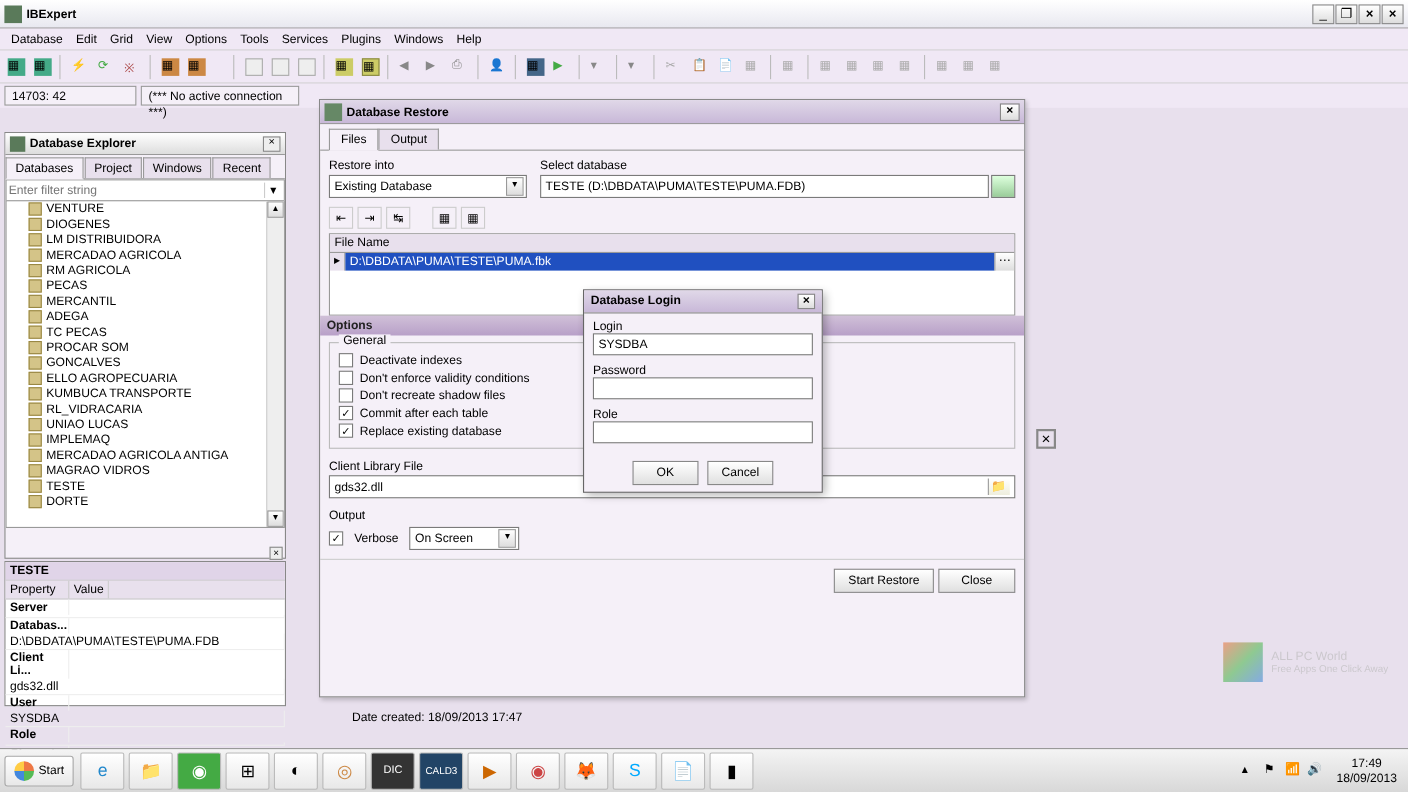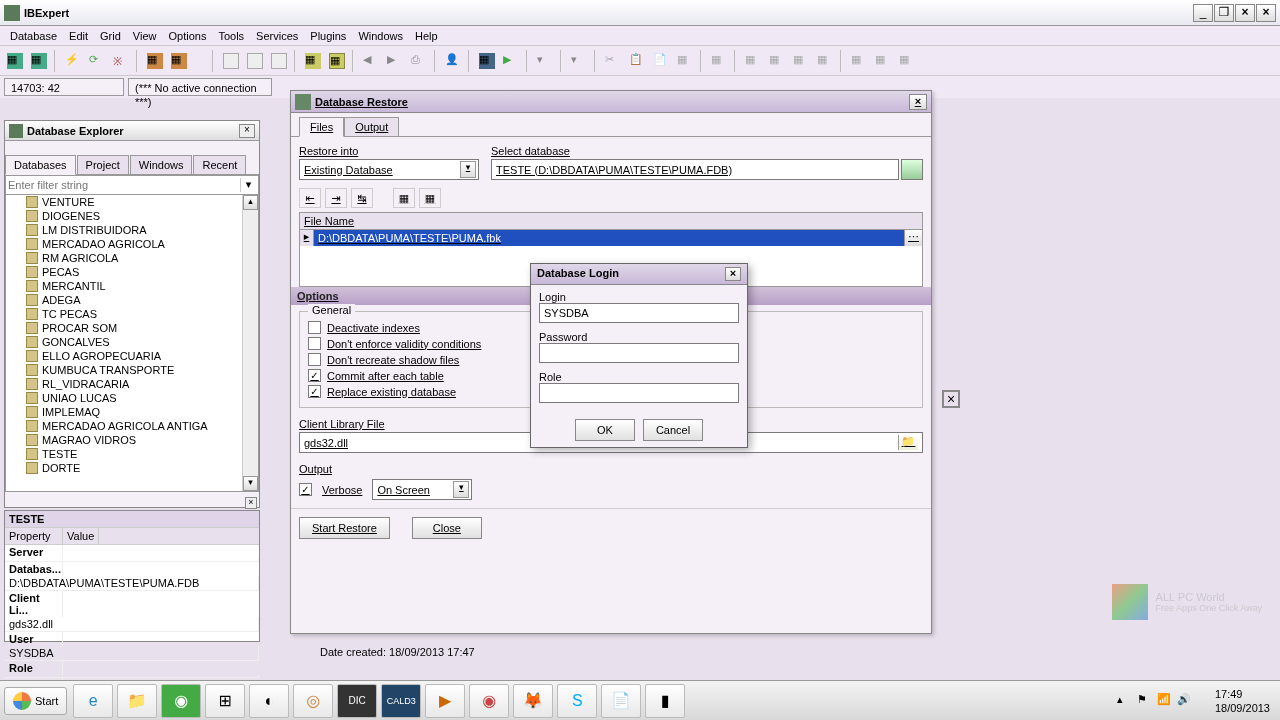--- a/index.html
+++ b/index.html
@@ -28,21 +28,21 @@
 .statusbox.wide { width: 144px; }
 
 
 .workspace { position: absolute; top: 98px; left: 0; right: 0; bottom: 40px; }
 
 
 .explorer { position: absolute; left: 4px; top: 22px; width: 256px; height: 388px; background: #f5f0f8; border: 1px solid #888; }
 .explorer-title { background: linear-gradient(#fff, #ddd); height: 20px; display: flex; align-items: center; padding: 0 4px; border-bottom: 1px solid #999; }
 .explorer-title-text { flex: 1; font-weight: bold; }
 .explorer-close { width: 16px; height: 14px; border: 1px solid #888; background: #eee; text-align: center; line-height: 10px; cursor: pointer; font-size: 10px; }
-.explorer-tabs { display: flex; background: #f5f0f8; border-bottom: 1px solid #999; padding-top: 14px; }
+.explorer-tabs { display: flex; background: #f5f0f8; border-bottom: 1px solid #999; padding-top: 2px; }
 .etab { padding: 3px 8px; border: 1px solid #999; border-bottom: none; margin-right: 1px; background: #e8e0ed; cursor: pointer; }
 .etab.active { background: #f5f0f8; border-bottom: 1px solid #f5f0f8; margin-bottom: -1px; }
 .filterbox { width: 100%; height: 20px; border: 1px solid #999; background: #fff; padding: 2px; display: flex; }
 .filterinput { flex: 1; border: none; font-size: 11px; color: #888; }
 .dropdown-arrow { width: 16px; border-left: 1px solid #ccc; text-align: center; cursor: pointer; }
 .tree { overflow-y: auto; height: 298px; background: #fff; border: 1px solid #999; margin-top: -1px; position: relative; }
 .tree-scroll { position: absolute; right: 0; top: 0; width: 16px; height: 100%; background: #eee; border-left: 1px solid #ccc; }
 .tree-scroll-btn { width: 15px; height: 15px; background: linear-gradient(#fff,#ddd); border: 1px solid #999; text-align: center; font-size: 9px; cursor: pointer; }
 .treeitem { display: flex; align-items: center; padding: 1px 4px 1px 20px; cursor: pointer; white-space: nowrap; }
 .treeicon { width: 12px; height: 12px; background: #d4c488; border: 1px solid #998844; margin-right: 4px; flex-shrink: 0; }
@@ -53,21 +53,21 @@
 .prop-title { background: #e0d4e8; padding: 2px 4px; font-weight: bold; border-bottom: 1px solid #ccc; }
 .prop-hdr { display: flex; background: #e8e0ed; border-bottom: 1px solid #ccc; }
 .prop-hdr > div { padding: 2px 4px; border-right: 1px solid #ccc; }
 .prop-hdr > div:first-child { width: 58px; }
 .proprow { display: flex; border-bottom: 1px solid #eee; flex-direction: column; }
 .proprow > div { padding: 1px 4px; border-right: 1px solid #eee; }
 .proprow > div:first-child { width: 58px; font-weight: bold; overflow: hidden; }
 .proprow > div:last-child { flex: 1; overflow: hidden; white-space: nowrap; }
 
 
-.restorewin { position: absolute; left: 290px; top: -8px; width: 642px; height: 544px; background: #f5f0f8; border: 1px solid #888; box-shadow: 2px 2px 4px rgba(0,0,0,0.2); text-decoration: underline; }
+.restorewin { position: absolute; left: 290px; top: -8px; width: 642px; height: 544px; background: #f5f0f8; border: 1px solid #888; box-shadow: 2px 2px 4px rgba(0,0,0,0.2); }
 .restore-title { background: linear-gradient(#e0d8e8, #c8b8d8); height: 22px; display: flex; align-items: center; padding: 0 4px; border-bottom: 1px solid #888; }
 .restore-title-icon { width: 16px; height: 16px; margin-right: 4px; background: #668866; }
 .restore-title-text { flex: 1; font-weight: bold; }
 .restore-close { width: 18px; height: 16px; border: 1px solid #888; background: linear-gradient(#fff,#ddd); text-align: center; line-height: 12px; cursor: pointer; font-weight: bold; }
 .restore-tabs { display: flex; background: #f5f0f8; padding: 4px 8px 0; border-bottom: 1px solid #999; }
 .rtab { padding: 3px 10px; border: 1px solid #999; border-bottom: none; background: #e8e0ed; cursor: pointer; }
 .rtab.active { background: #f5f0f8; border-bottom: 1px solid #f5f0f8; margin-bottom: -1px; }
 .restore-body { padding: 8px; }
 .field-row { display: flex; gap: 12px; margin-bottom: 4px; }
 .field-group { flex: 1; }
@@ -96,21 +96,21 @@
 .chk.checked::after { content: '✓'; color: #000; }
 
 .client-lib { margin-top: 10px; }
 .textfield { height: 21px; border: 1px solid #7a7a7a; background: #fff; padding: 2px 4px; display: flex; }
 .textfield input { flex: 1; border: none; font-size: 11px; }
 .textfield-btn { width: 20px; background: linear-gradient(#fff,#eed); border-left: 1px solid #999; cursor: pointer; text-align: center; }
 
 .output-row { display: flex; align-items: center; gap: 10px; margin-top: 4px; }
 .output-row .combo { width: 100px; }
 
-.restore-buttons { display: flex; justify-content: flex-start; gap: 22px; padding: 8px; border-top: 1px solid #ccc; }
+.restore-buttons { display: flex; justify-content: flex-end; gap: 4px; padding: 8px; border-top: 1px solid #ccc; }
 .btn { padding: 4px 12px; border: 1px solid #888; background: linear-gradient(#fff,#e0e0e0); cursor: pointer; min-width: 70px; text-align: center; }
 
 
 .logindlg { position: absolute; left: 530px; top: 165px; width: 218px; background: #f5f0f8; border: 1px solid #666; box-shadow: 3px 3px 8px rgba(0,0,0,0.3); z-index: 100; }
 .login-title { background: linear-gradient(#e0d8e8, #c8b8d8); padding: 3px 6px; display: flex; font-weight: bold; border-bottom: 1px solid #888; }
 .login-title-text { flex: 1; }
 .login-close { width: 16px; height: 14px; border: 1px solid #888; background: linear-gradient(#fff,#ddd); text-align: center; line-height: 10px; cursor: pointer; font-weight: bold; }
 .login-body { padding: 6px 8px; }
 .login-field { margin-bottom: 8px; }
 .login-input { width: 100%; height: 20px; border: 1px solid #7a7a7a; background: #fff; padding: 2px 4px; }
@@ -120,21 +120,21 @@
 .datecreated { position: absolute; left: 320px; top: 548px; }
 
 
 .taskbar { position: absolute; bottom: 0; left: 0; right: 0; height: 40px; background: linear-gradient(#f4f4f4, #d8d8d8); border-top: 1px solid #999; display: flex; align-items: center; padding: 2px 4px; }
 .startbtn { display: flex; align-items: center; padding: 4px 8px; border: 1px solid #aaa; background: linear-gradient(#fff,#e8e8e8); border-radius: 3px; cursor: pointer; margin-right: 6px; }
 .start-orb { width: 18px; height: 18px; border-radius: 50%; background: conic-gradient(#e74 0 90deg, #5b5 90deg 180deg, #48d 180deg 270deg, #fc4 270deg 360deg); margin-right: 4px; }
 .taskicons { display: flex; gap: 4px; }
 .taskicon { width: 40px; height: 34px; border: 1px solid #bbb; background: linear-gradient(#fff,#e8e8e8); border-radius: 2px; cursor: pointer; display: flex; align-items: center; justify-content: center; font-size: 16px; }
 .tray { margin-left: auto; display: flex; align-items: center; gap: 4px; padding-right: 6px; }
 .trayicon { width: 16px; height: 16px; cursor: pointer; }
-.clock { text-align: left; line-height: 14px; margin-left: 18px; }
+.clock { text-align: center; line-height: 14px; margin-left: 6px; }
 
 
 .watermark { position: absolute; right: 18px; bottom: 100px; color: #b8b8b8; font-size: 20px; font-weight: 300; display: flex; align-items: center; gap: 8px; opacity: 0.6; }
 .watermark-sub { font-size: 9px; display: block; }
 .wm-icon { width: 36px; height: 36px; background: linear-gradient(135deg,#e74,#5b5,#48d); }
 
 .big-x { position: absolute; right: 320px; top: 292px; width: 18px; height: 18px; border: 2px solid #888; font-size: 14px; text-align: center; line-height: 14px; }
 </style>
 </head>
 <body>

